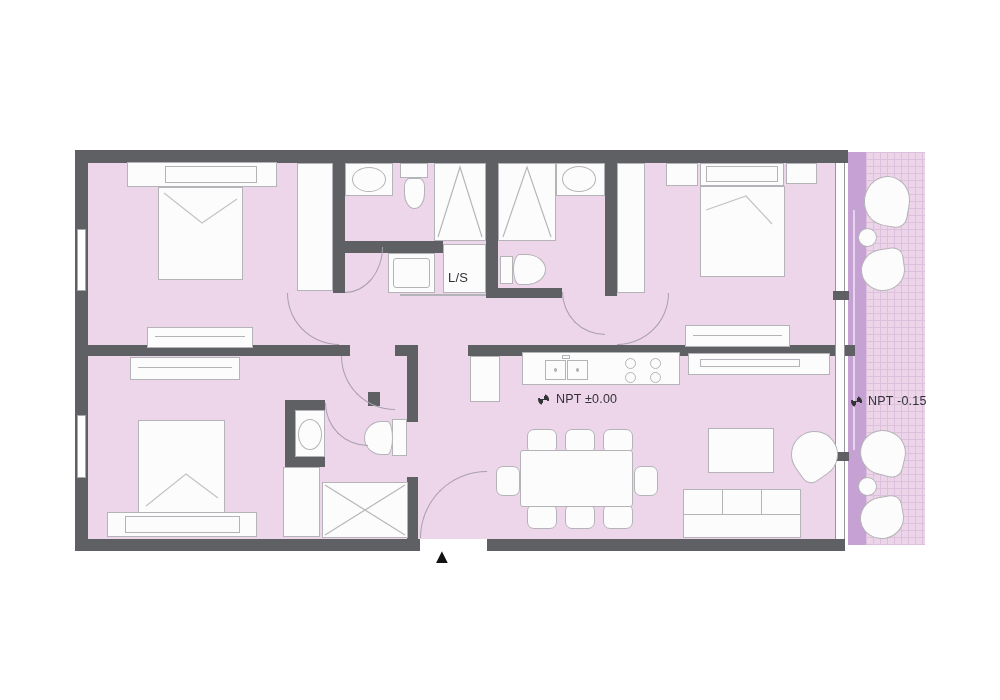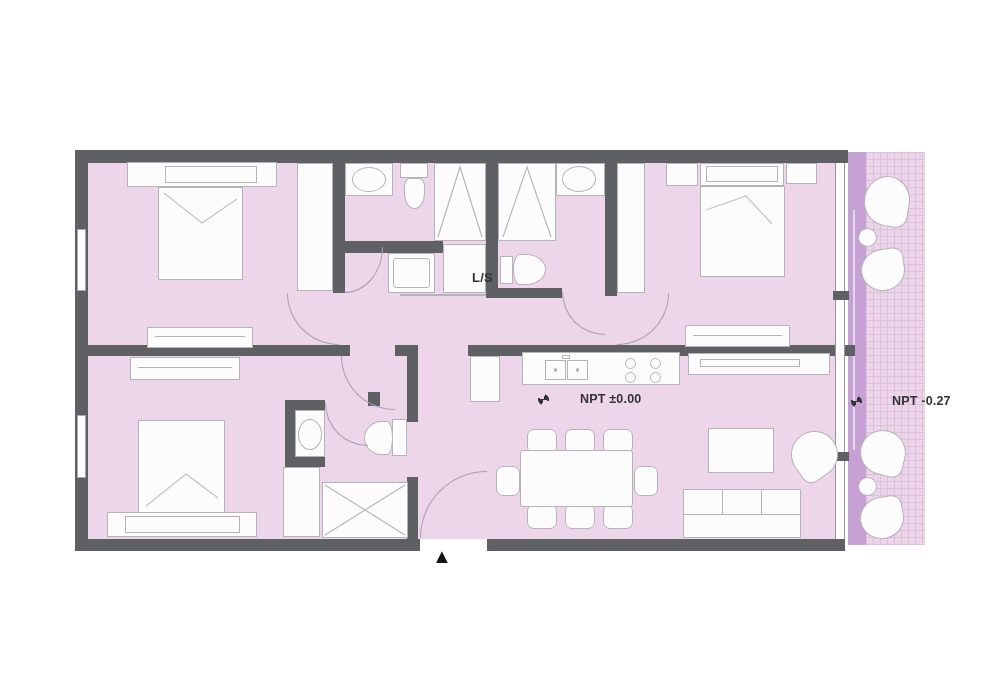--- a/index.html
+++ b/index.html
@@ -11,21 +11,21 @@
   .furn{background:var(--furn-fill,#fdfcfd);border:1.5px solid var(--furn-stroke,#b4b3b7);}
   .thin{border-width:1.2px;}
   .oval{border-radius:50%;}
   .inner{background:transparent;border:1px solid var(--furn-stroke,#b4b3b7);}
   .win{background:#fff;border:1px solid #a6a6ac;}
   .glass{background:#fdfdfe;border-left:1.6px solid #96969c;border-right:1.6px solid #96969c;}
   .arc{background:transparent;}
   .arc.bl{border-left:1.3px solid var(--arc,#a89fb0);border-bottom:1.3px solid var(--arc,#a89fb0);border-bottom-left-radius:100%;}
   .arc.br{border-right:1.3px solid var(--arc,#a89fb0);border-bottom:1.3px solid var(--arc,#a89fb0);border-bottom-right-radius:100%;}
   .arc.tl{border-left:1.3px solid var(--arc,#a89fb0);border-top:1.3px solid var(--arc,#a89fb0);border-top-left-radius:100%;}
-  .lbl{font-size:12.5px;font-weight:700;line-height:1;color:var(--text,#323237);letter-spacing:.2px;white-space:nowrap;margin-left:24px;}
+  .lbl{font-size:12.5px;font-weight:400;line-height:1;color:var(--text,#323237);letter-spacing:.2px;white-space:nowrap;}
   .bm{width:11px;height:11px;border-radius:50%;
       background:conic-gradient(var(--text,#323237) 0 25%,transparent 25% 50%,var(--text,#323237) 50% 75%,transparent 75% 100%);
       transform:rotate(15deg);}
   .tile{background-color:var(--balcony-tile,#ecd4e9);
         background-image:repeating-linear-gradient(to bottom,var(--balcony-grid,#d9bcd9) 0 1px,transparent 1px 7px),
                          repeating-linear-gradient(to right,var(--balcony-grid,#d9bcd9) 0 1px,transparent 1px 7px);}
   .strip{background:var(--window-strip,#c6a1d3);}
   .blob{background:var(--furn-fill,#fdfcfd);border:1.5px solid var(--furn-stroke,#b4b3b7);}
   .arrow{font-size:20px;line-height:1;color:var(--entrance-arrow,#111);}
   svg.deco{position:absolute;overflow:visible;}
@@ -175,15 +175,15 @@
   <div class="abs arc tl" style="left:420px;top:471px;width:67px;height:67px;"></div>
   <div class="abs arrow" style="left:432px;top:546px;">▲</div>
 
   <div class="abs blob" style="left:864px;top:176px;width:46px;height:50px;border-radius:50% 50% 24% 50%;transform:rotate(10deg);"></div>
   <div class="abs blob oval" style="left:858px;top:228px;width:19px;height:19px;"></div>
   <div class="abs blob" style="left:861px;top:249px;width:44px;height:42px;border-radius:50% 24% 50% 50%;transform:rotate(-8deg);"></div>
   <div class="abs blob" style="left:860px;top:430px;width:46px;height:45px;border-radius:50% 50% 24% 50%;transform:rotate(14deg);"></div>
   <div class="abs blob oval" style="left:858px;top:477px;width:19px;height:19px;"></div>
   <div class="abs blob" style="left:860px;top:497px;width:44px;height:42px;border-radius:50% 24% 50% 50%;transform:rotate(-10deg);"></div>
   <div class="abs bm" style="left:851px;top:396px;"></div>
-  <div class="abs lbl" style="left:868px;top:395px;">NPT -0.27</div>
+  <div class="abs lbl" style="left:868px;top:395px;">NPT -0.15</div>
 
 </div>
 
 </body></html>

